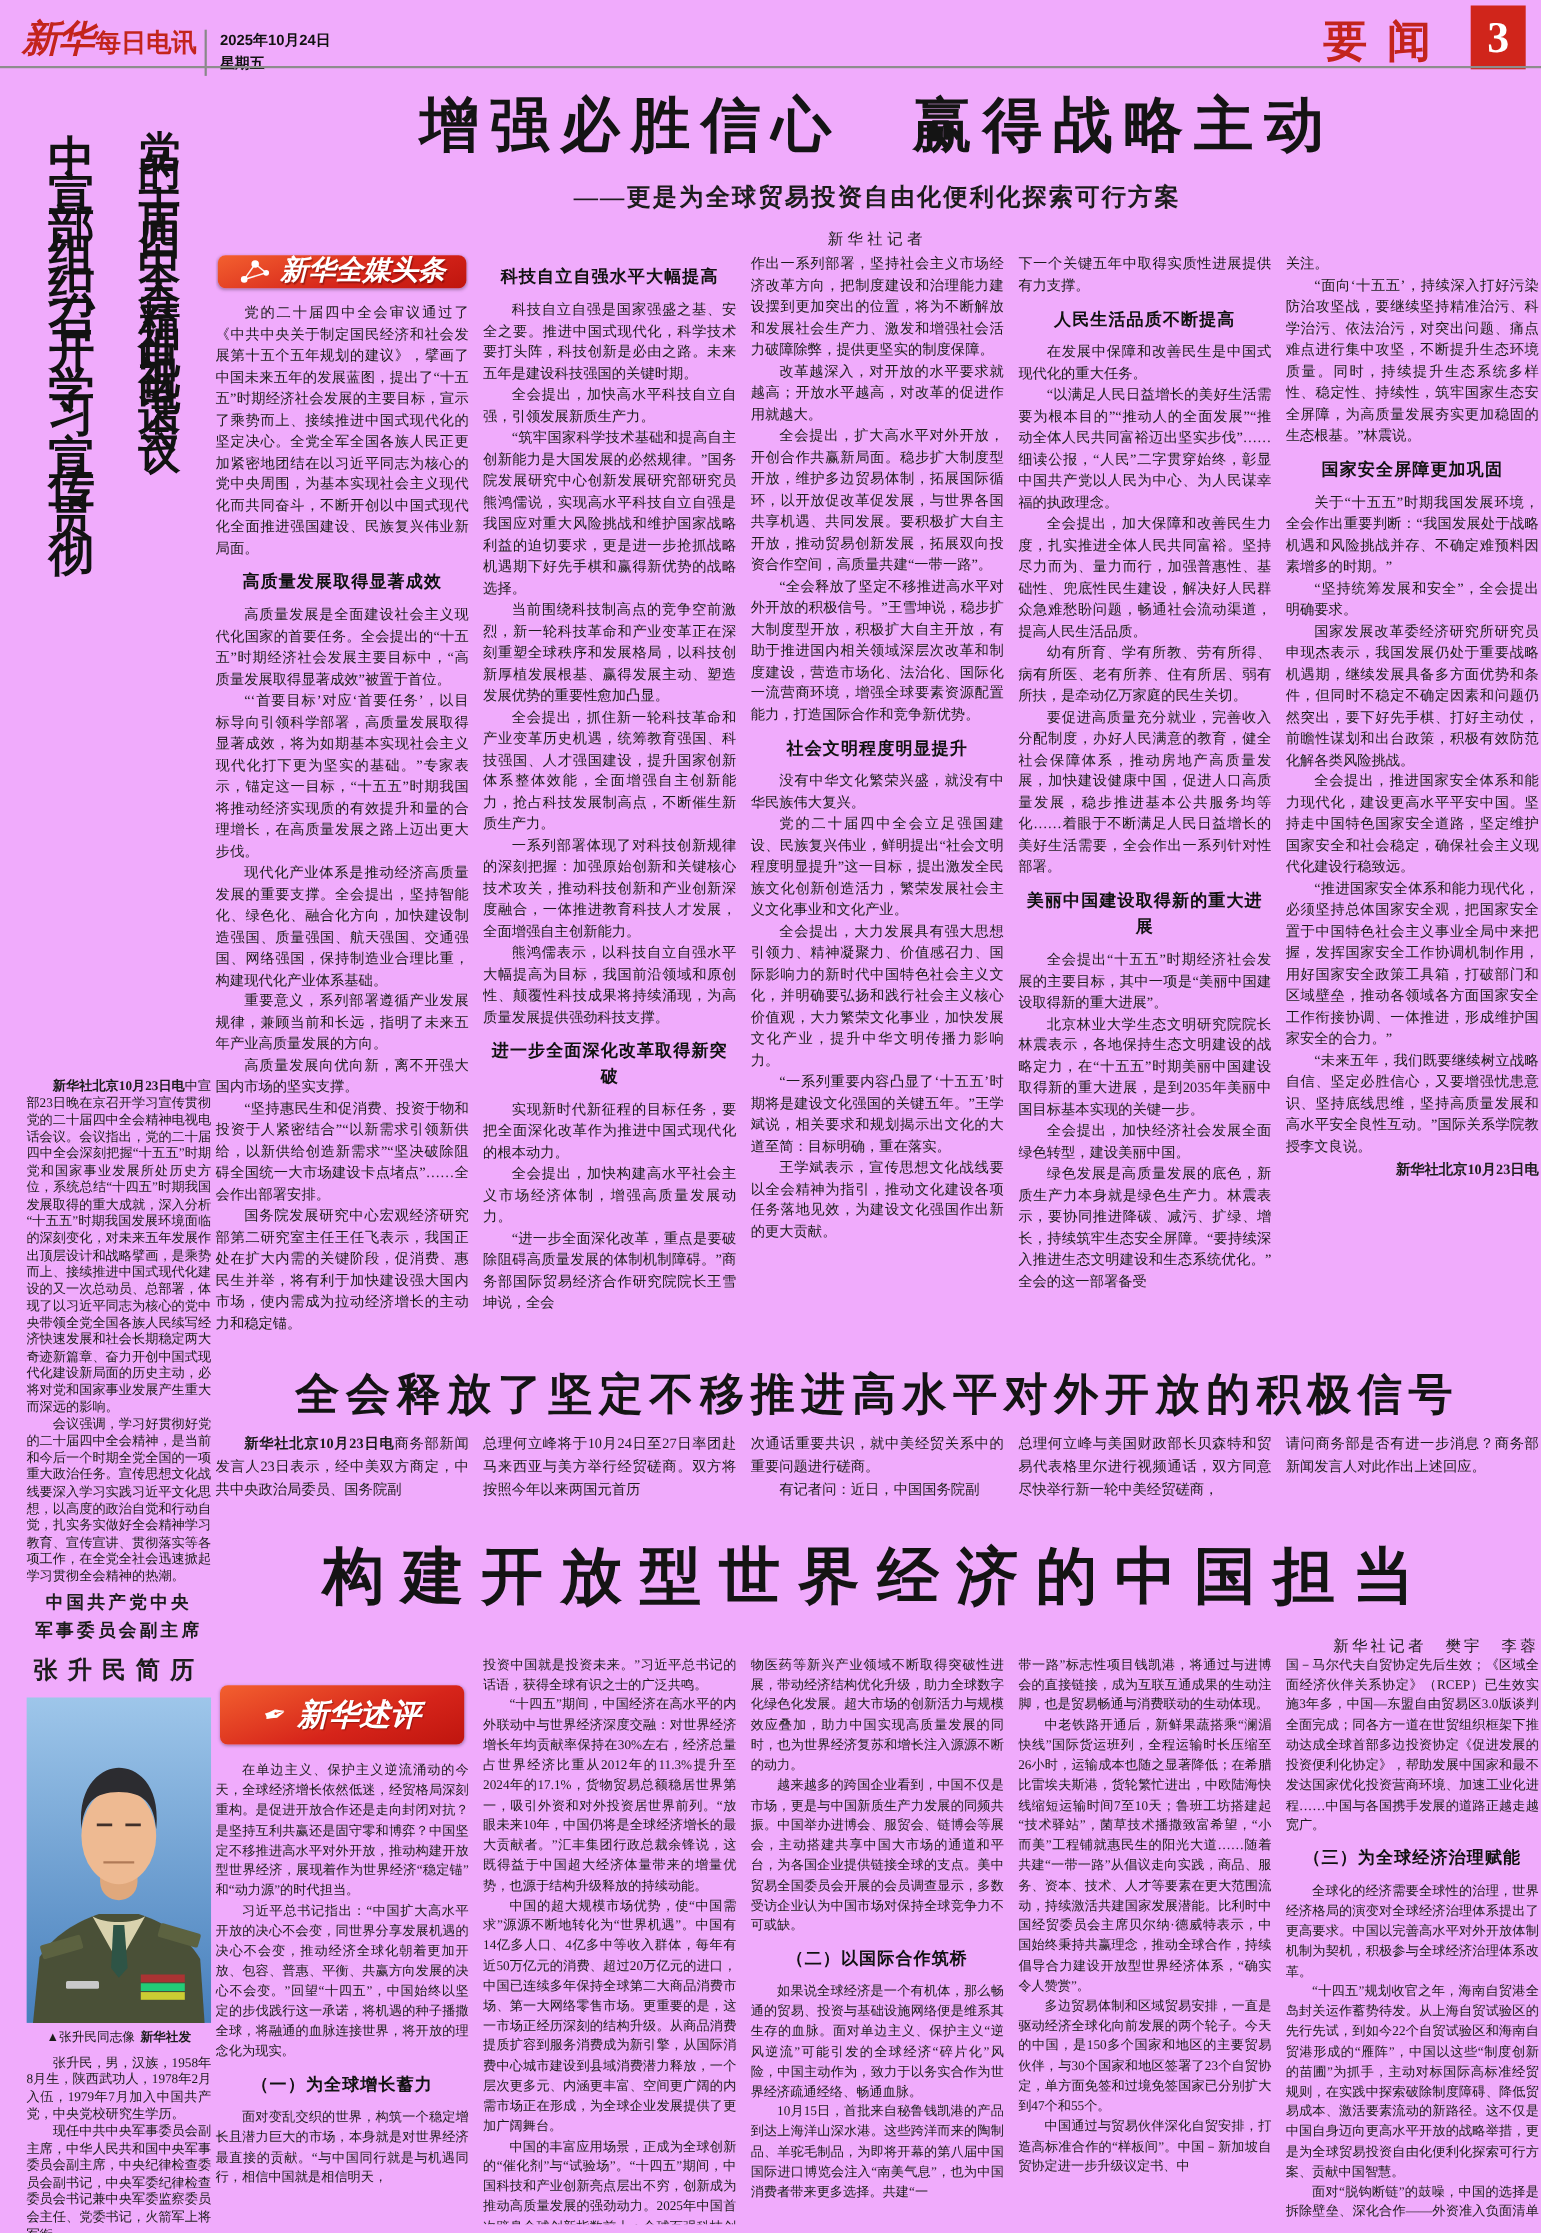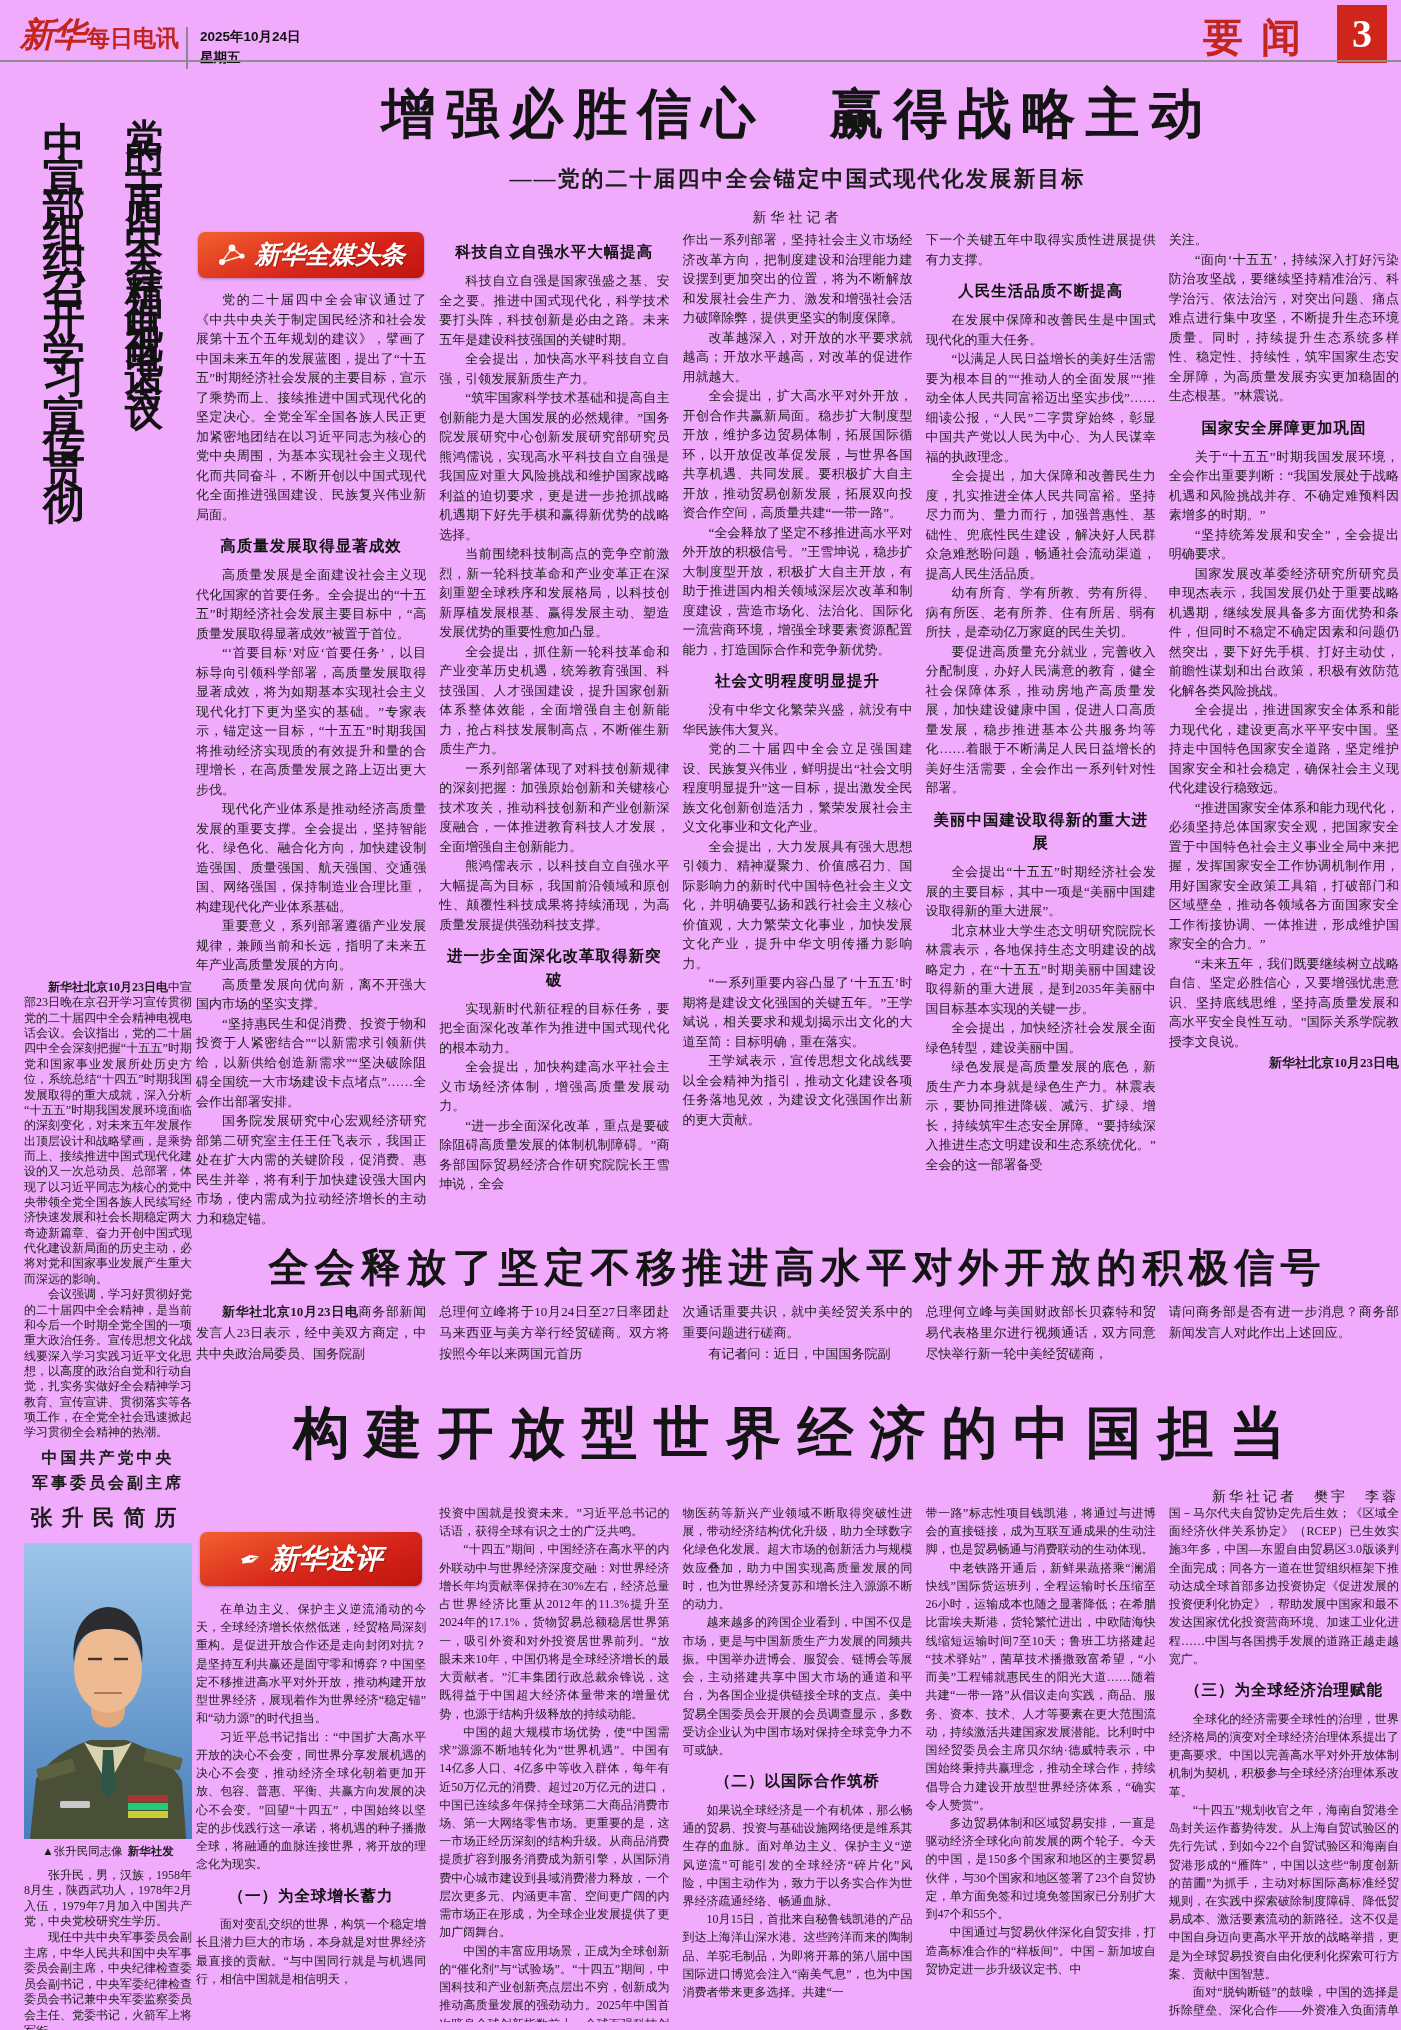--- a/index.html
+++ b/index.html
@@ -46,21 +46,21 @@
   .a1{position:absolute;left:196px;top:62px;width:1203px;height:1178px;}
   .a1 .hl{margin-top:16px;text-align:center;font-size:54px;font-weight:700;letter-spacing:10px;color:#141414;}
   .a1 .sub{margin-top:13px;text-align:center;font-size:22px;font-weight:700;letter-spacing:2px;}
   .byline{margin-top:15px;text-align:center;font-size:14px;letter-spacing:4px;color:#222;}
   .a1 .cols{position:absolute;left:0;right:0;top:168px;bottom:0;font-size:13px;line-height:1.5;}
 
   .badge{border-radius:7px;background:linear-gradient(160deg,#f3602f,#d6241a 60%,#bf150e);
         display:flex;align-items:center;justify-content:center;color:#fff;box-shadow:0 1px 3px rgba(0,0,0,.3);}
   .badge .bt{font-family:"Liberation Sans","DejaVu Sans",sans-serif;font-weight:900;font-style:italic;
         text-shadow:1px 1px 1px rgba(90,0,0,.45);}
-  .badge-media{height:46px;margin:2px 2px 12px;gap:8px;}
+  .badge-media{height:30px;margin:2px 2px 12px;gap:8px;}
   .badge-media .bt{font-size:25px;}
   .badge-review{height:54px;margin:28px 4px 14px;gap:10px;}
   .badge-review .bt{font-size:28px;}
   .badge-review .pen{font-size:25px;transform:rotate(-15deg);line-height:1;}
 
   .a2{position:absolute;left:196px;top:1240px;width:1203px;height:150px;}
   .a2 .hl{text-align:center;font-size:40px;font-weight:700;letter-spacing:6px;color:#141414;}
   .a2 .cols{position:absolute;left:0;right:0;top:62px;bottom:0;font-size:13px;line-height:1.6;}
 
   .a3{position:absolute;left:196px;top:1392px;width:1203px;height:630px;}
@@ -134,21 +134,21 @@
       <span>▲张升民同志像</span><b>新华社发</b>
     </div>
     <div class="bio-text">
         <p class="para">张升民，男，汉族，1958年8月生，陕西武功人，1978年2月入伍，1979年7月加入中国共产党，中央党校研究生学历。</p>
         <p class="para">现任中共中央军事委员会副主席，中华人民共和国中央军事委员会副主席，中央纪律检查委员会副书记，中央军委纪律检查委员会书记兼中央军委监察委员会主任、党委书记，火箭军上将军衔。</p>
       </div>
   </div>
 
   <div class="a1">
     <div class="hl">增强必胜信心　赢得战略主动</div>
-    <div class="sub">——党的二十届四中全会锚定中国式现代化发展新目标</div>
+    <div class="sub">——更是为全球贸易投资自由化便利化探索可行方案</div>
     <div class="byline">新华社记者</div>
     <div class="cols">
       <div class="col">
         <div class="badge badge-media">
           <svg width="30" height="30" viewBox="0 0 30 30">
             <g stroke="#fff" stroke-width="1.4" fill="none" opacity="0.95">
               <line x1="5" y1="22" x2="15" y2="8"></line>
                 <line x1="15" y1="8" x2="25" y2="16"></line>
                 <line x1="5" y1="22" x2="25" y2="16"></line>
             </g>

